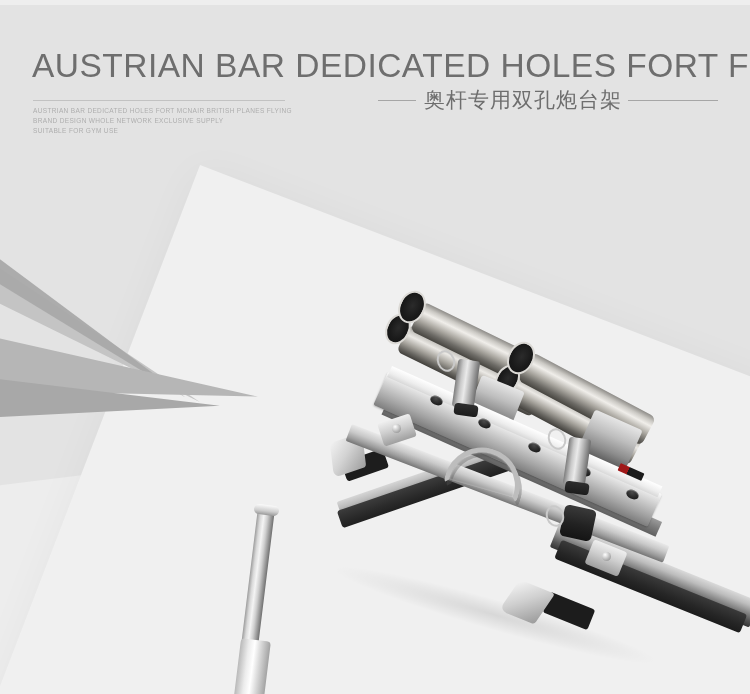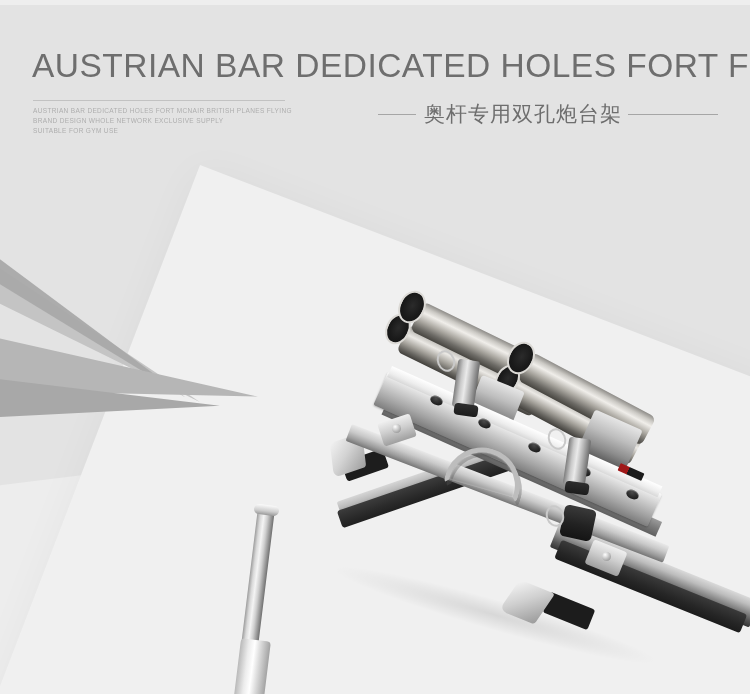--- a/index.html
+++ b/index.html
@@ -96,21 +96,21 @@
     color:#6e6e6e;
     font-weight:400;
     white-space:nowrap;
     transform:scaleX(.985);
     transform-origin:0 0;
     font-family:"Liberation Sans Narrow","Liberation Sans", sans-serif;
     font-stretch:condensed;
   }
 
   .subtitle-row {
-    position:absolute; left:0; top:100px;
+    position:absolute; left:0; top:86px;
     width:613px; height:28px;
   }
   .rule { position:absolute; height:1px; background:#a6a6a6; top:14px; }
   .rule-left  { left:378px; width:38px; }
   .rule-right { left:628px; width:90px; }
 
   .subtitle-cn {
     position:absolute; left:424px; top:0;
     font-size:21px;
     line-height:28px;

